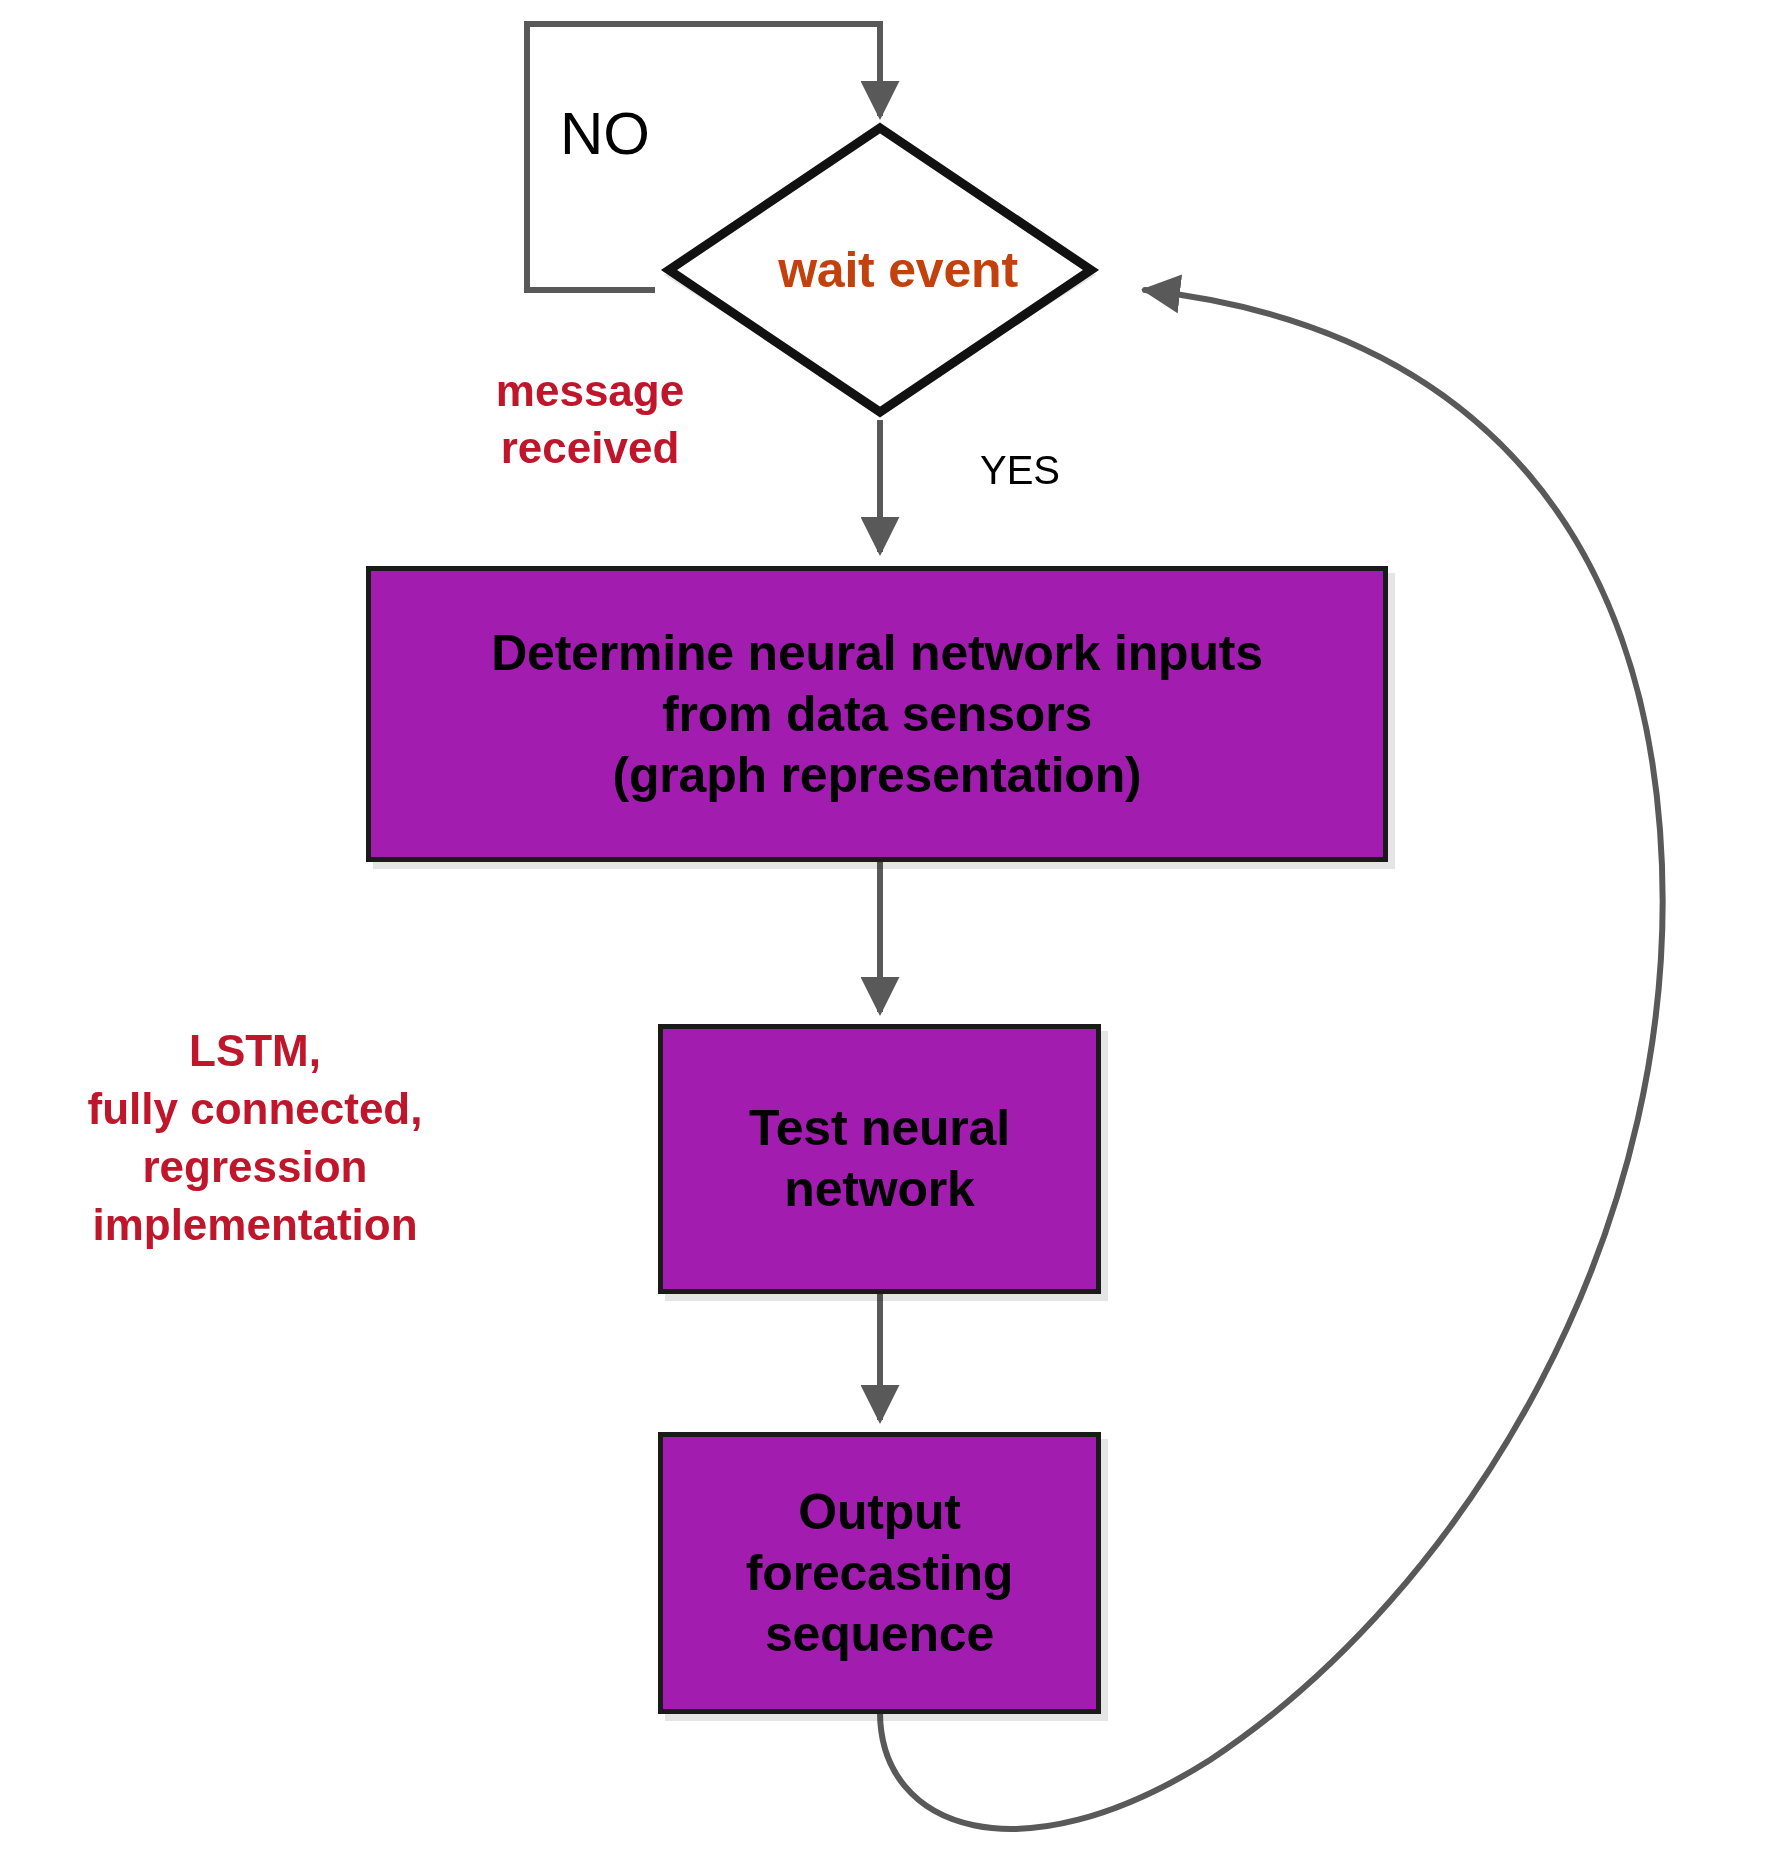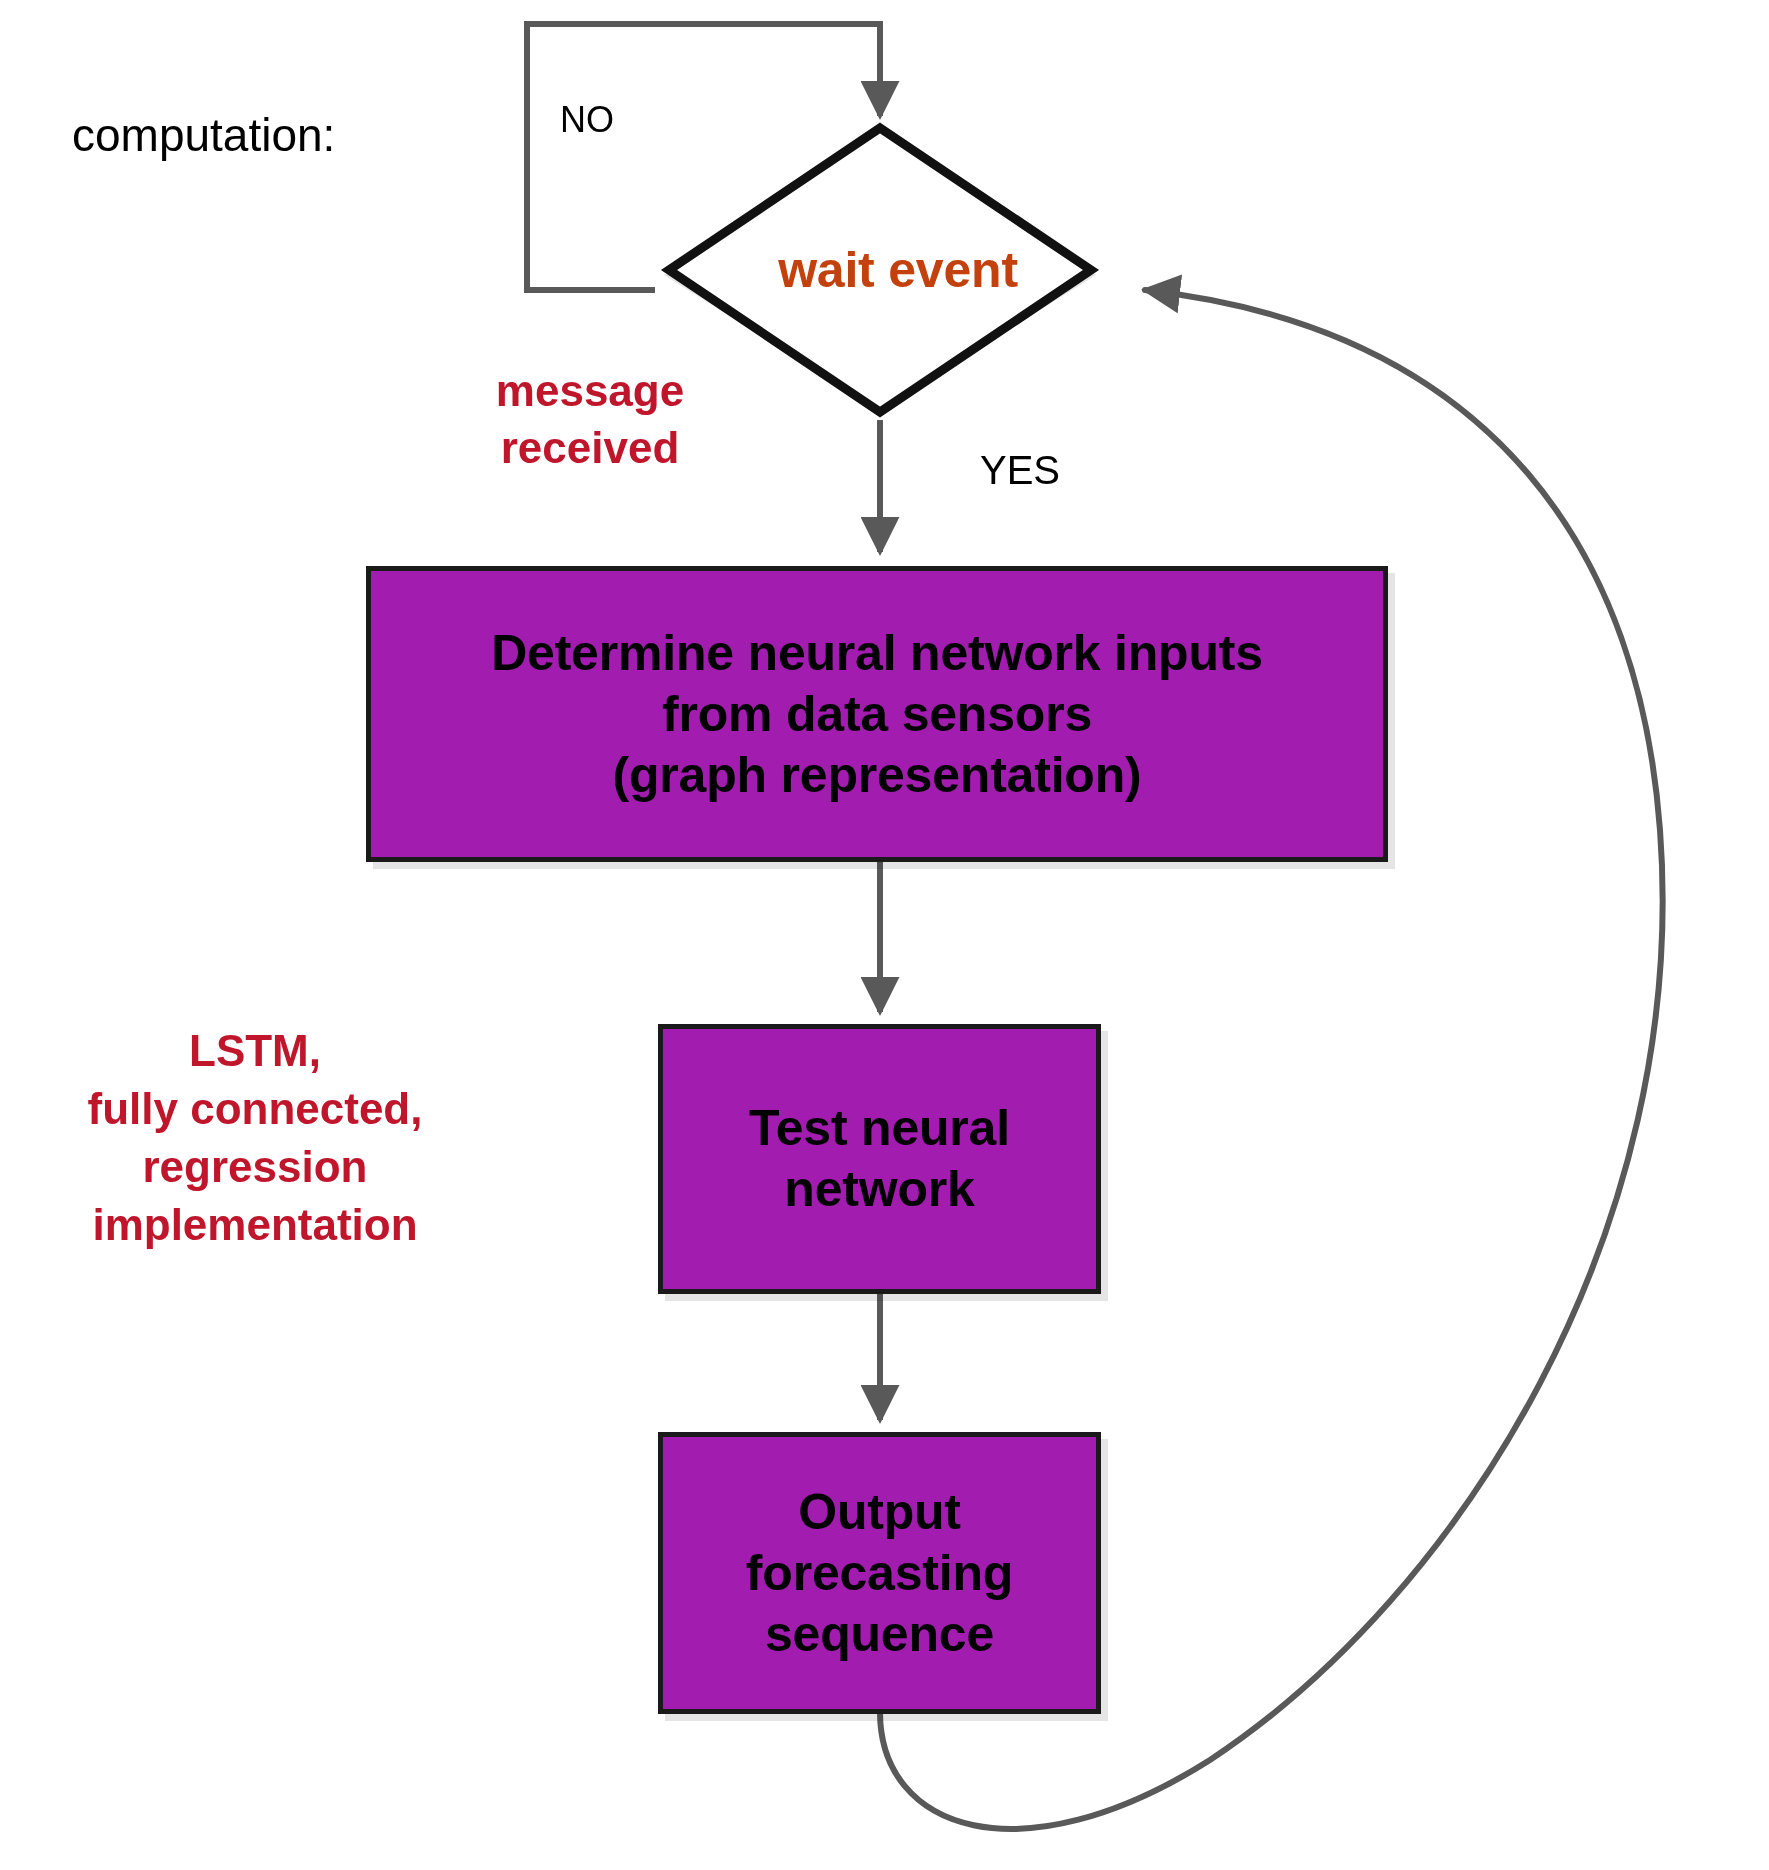--- a/index.html
+++ b/index.html
@@ -106,23 +106,22 @@
     <path d="M 880 862 L 880 1012" fill="none" stroke="#595959" stroke-width="6" marker-end="url(#arrowGray)"></path>
 
     <path d="M 880 1292 L 880 1420" fill="none" stroke="#595959" stroke-width="6" marker-end="url(#arrowGray)"></path>
 
     <path d="M 880 1712
              C 880 1830, 1020 1880, 1210 1760
              C 1460 1595, 1690 1230, 1660 830
              C 1640 560, 1500 330, 1145 290" fill="none" stroke="#595959" stroke-width="6" stroke-linecap="round" marker-end="url(#arrowGray)"></path>
   </svg>
 
-  <div class="free-text plain" style="left:72px; top:108px; font-size:46px;">computation:</div>
 
-  <div class="free-text plain" style="left:560px; top:98px; font-size:36px;">NO</div>
+  <div class="free-text plain" style="left:560px; top:98px; font-size:60px;">NO</div>
 
   <div class="free-text plain" style="left:980px; top:422px; font-size:40px;margin-top:24px;">YES</div>
 
   <div class="free-text red" style="left:20px; top:1022px; width:470px; font-size:44px; line-height:1.32;">LSTM,
 fully connected,
 regression
 implementation</div>
 
   <div class="free-text red" style="left:460px; top:362px; width:260px; font-size:44px; line-height:1.3;">message
 received</div>

